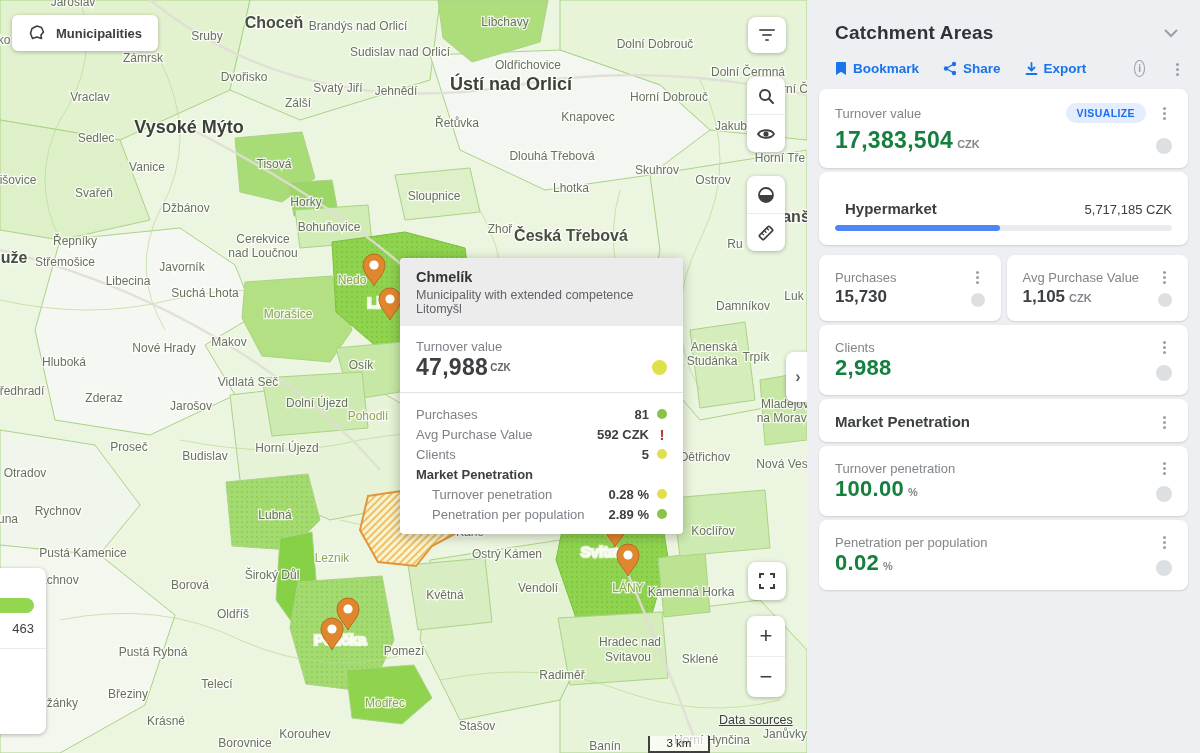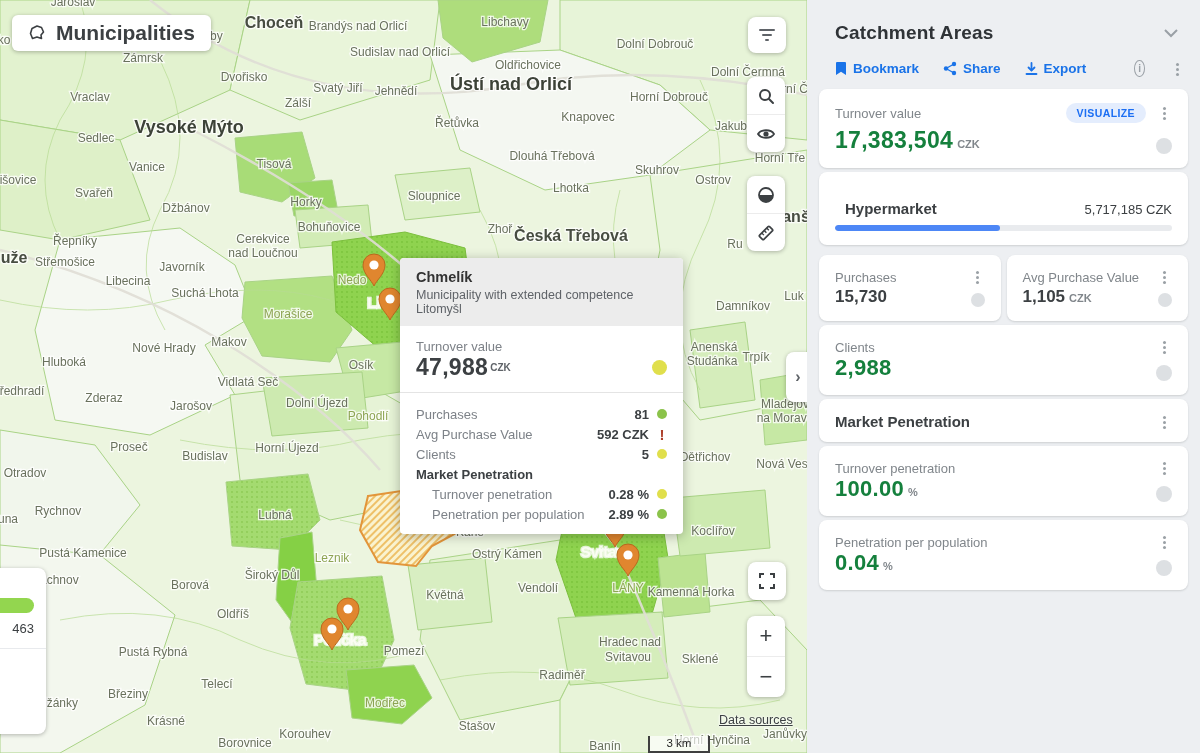--- a/index.html
+++ b/index.html
@@ -15,21 +15,21 @@
   .ml-lg{font-size:16px;font-weight:bold;fill:#474d41;}
   .ml-xl{font-size:18px;font-weight:bold;fill:#3c4237;}
   .ml-wh{font-size:15px;font-weight:bold;fill:#fbfdf3;stroke:#7fae54;stroke-opacity:.55;}
   .ml-grn{font-size:12px;fill:#8da453;stroke-opacity:.45;}
   .ml-hl{font-size:12.5px;fill:#b98a2e;stroke-opacity:.8;}
 
   
   .float{position:absolute;background:#fff;border-radius:8px;box-shadow:0 1px 4px rgba(0,0,0,.28);}
   #muni-btn{left:12px;top:15px;height:36px;display:flex;align-items:center;gap:10px;padding:0 16px;
     border-radius:6px;cursor:pointer;}
-  #muni-btn span{font-size:21px;font-weight:bold;color:#3c4043;}
+  #muni-btn span{font-size:13px;font-weight:bold;color:#3c4043;}
   .sq{width:38px;display:flex;flex-direction:column;align-items:center;}
   .sq .cell{width:38px;height:37px;display:flex;align-items:center;justify-content:center;cursor:pointer;}
   .sq .cell + .cell{border-top:1px solid #ececec;}
   #btn-filter{left:748px;top:17px;height:36px;width:38px;}
   #grp-view{left:747px;top:77px;}
   #grp-tools{left:747px;top:176px;}
   #btn-full{left:748px;top:562px;height:38px;width:38px;}
   #grp-zoom{left:747px;top:616px;}
   #grp-zoom .cell{font-size:22px;color:#3c4043;height:40px;}
   #panel-tab{right:-3px;top:352px;width:24px;height:50px;border-radius:8px 0 0 8px;
@@ -558,19 +558,19 @@
         <span class="vunit">%</span>
       </div>
       <span class="gdot"></span>
     </div>
     <div class="card mt4">
       <div class="lblrow">
         <span class="clabel">Penetration per population</span>
         <span class="kebab"></span>
       </div>
       <div class="valrow" style="margin-top:0">
-        <span class="bigv" style="font-size:22px">0.04</span>
+        <span class="bigv" style="font-size:22px">0.02</span>
         <span class="vunit">%</span>
       </div>
       <span class="gdot"></span>
     </div>
   </div>
 </div>
 
 </body></html>

